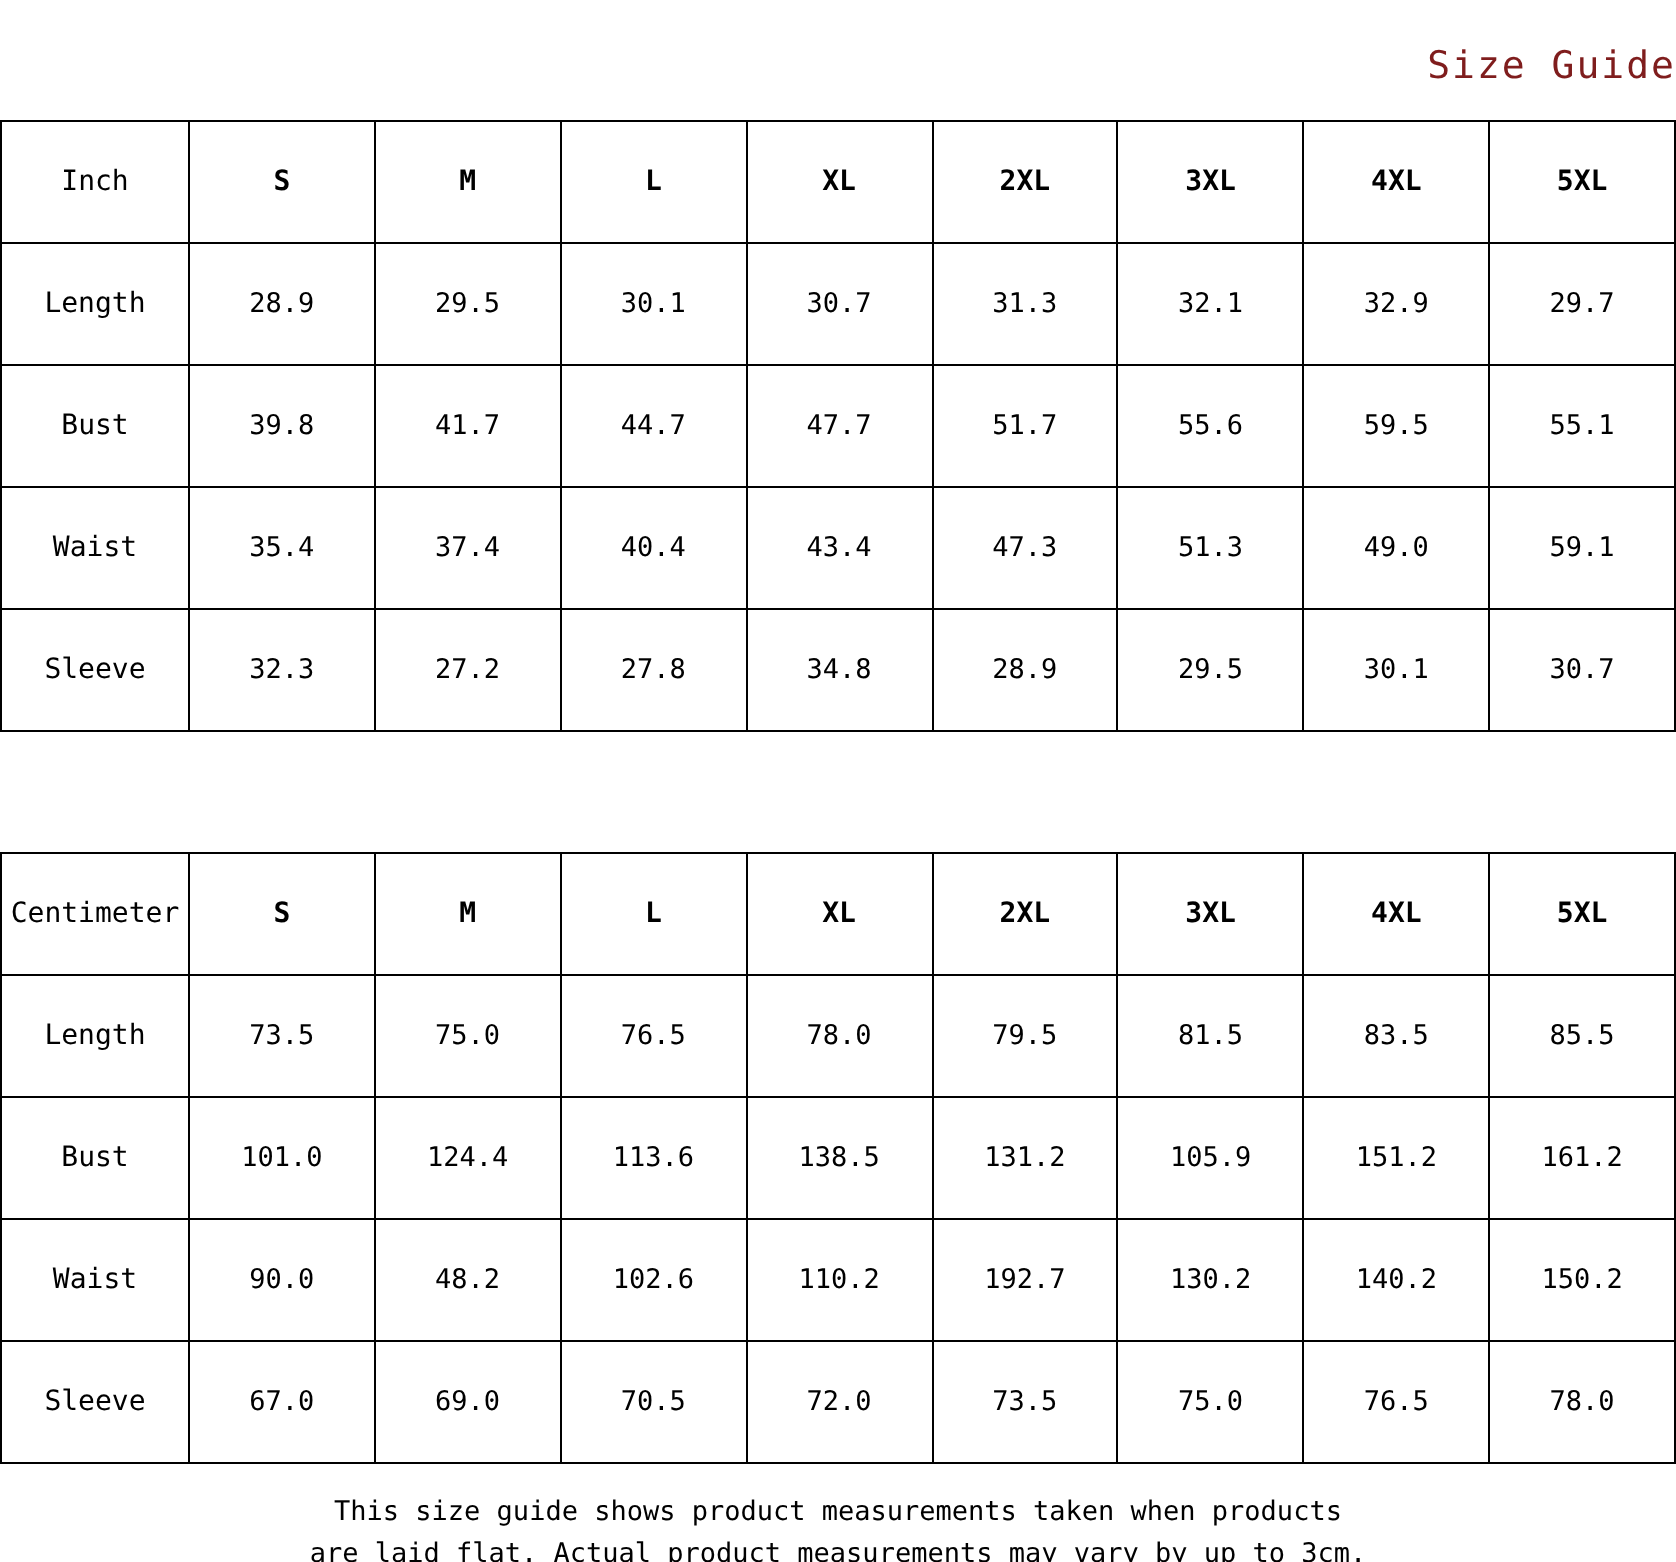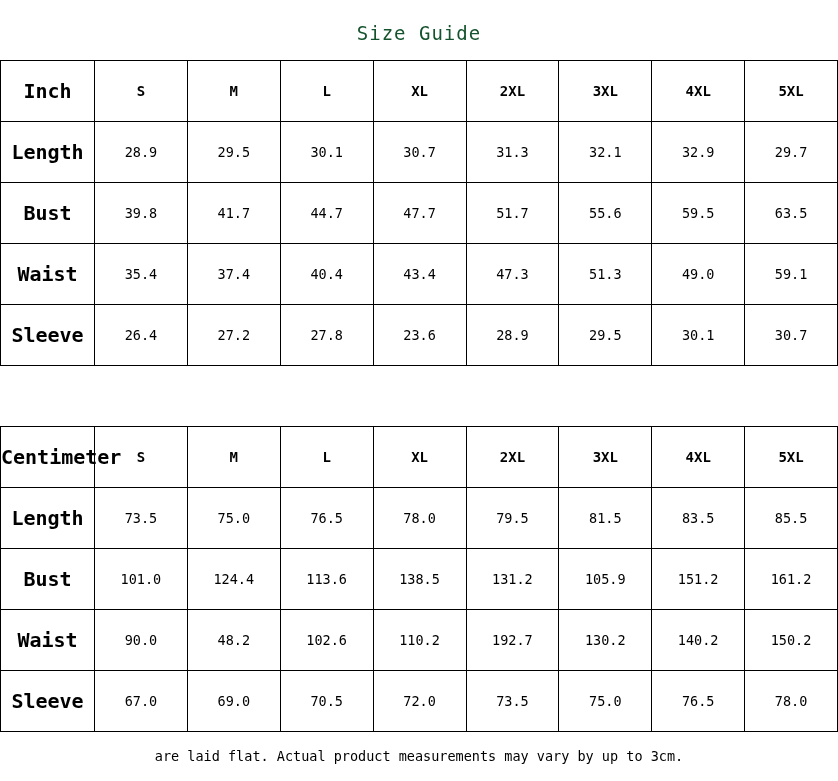--- a/index.html
+++ b/index.html
@@ -14,46 +14,46 @@
     color: #000000;
     overflow: hidden;
   }
   .page {
     width: 838px;
     height: 781px;
     position: relative;
     box-sizing: border-box;
   }
   .title {
-    text-align: center;
+    text-align: right;
     font-family: "DejaVu Sans Mono", monospace;
     font-size: 19px;
     letter-spacing: 1px;
     padding-top: 22px;
     padding-bottom: 16px;
-    color: #14532d;
+    color: #7f1d1d;
   }
   table.size-table {
     border-collapse: collapse;
     width: 838px;
     table-layout: fixed;
   }
   table.size-table td, table.size-table th {
     border: 1px solid #000000;
     height: 60px;
     text-align: center;
     vertical-align: middle;
     font-family: "DejaVu Sans Mono", monospace;
     font-size: 13.5px;
     font-weight: normal;
     padding: 0;
   }
   table.size-table th.rowhead, table.size-table td.rowhead {
-    font-weight: bold;
-    font-size: 20px;
+    font-weight: normal;
+    font-size: 14px;
     width: 93px;
   }
   table.size-table th.colhead {
     font-weight: bold;
     font-size: 14px;
   }
   
   table.size-table tr td:first-child,
   table.size-table tr th:first-child {
     border-left: 1px solid #000000;
@@ -108,39 +108,39 @@
       </tr>
       <tr>
         <td class="rowhead">Bust</td>
         <td>39.8</td>
         <td>41.7</td>
         <td>44.7</td>
         <td>47.7</td>
         <td>51.7</td>
         <td>55.6</td>
         <td>59.5</td>
-        <td>63.5</td>
+        <td>55.1</td>
       </tr>
       <tr>
         <td class="rowhead">Waist</td>
         <td>35.4</td>
         <td>37.4</td>
         <td>40.4</td>
         <td>43.4</td>
         <td>47.3</td>
         <td>51.3</td>
         <td>49.0</td>
         <td>59.1</td>
       </tr>
       <tr>
         <td class="rowhead">Sleeve</td>
-        <td>26.4</td>
+        <td>32.3</td>
         <td>27.2</td>
         <td>27.8</td>
-        <td>23.6</td>
+        <td>34.8</td>
         <td>28.9</td>
         <td>29.5</td>
         <td>30.1</td>
         <td>30.7</td>
       </tr>
     </tbody>
   </table>
 
   <div class="spacer"></div>
 
@@ -200,16 +200,17 @@
         <td>72.0</td>
         <td>73.5</td>
         <td>75.0</td>
         <td>76.5</td>
         <td>78.0</td>
       </tr>
     </tbody>
   </table>
 
   <div class="footer">
+    <div>This size guide shows product measurements taken when products</div>
     <div>are laid flat. Actual product measurements may vary by up to 3cm.</div>
   </div>
 
 </div>
 
 </body></html>

